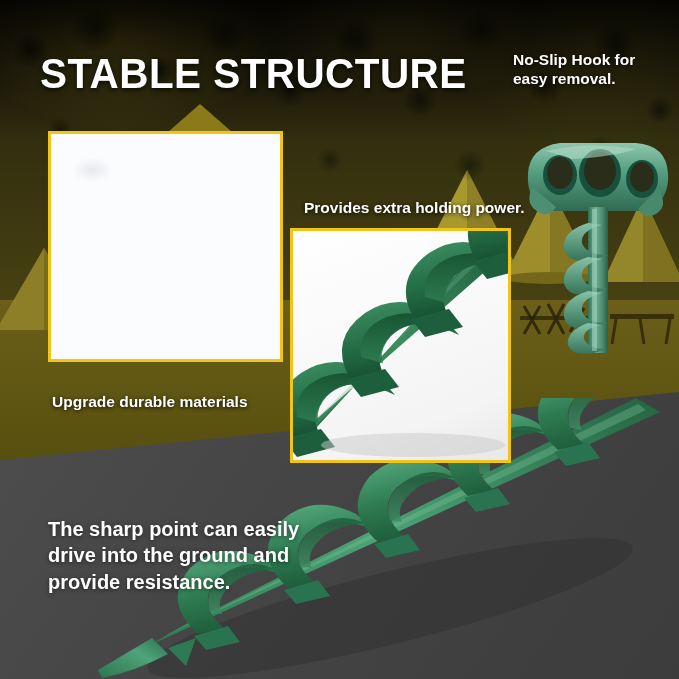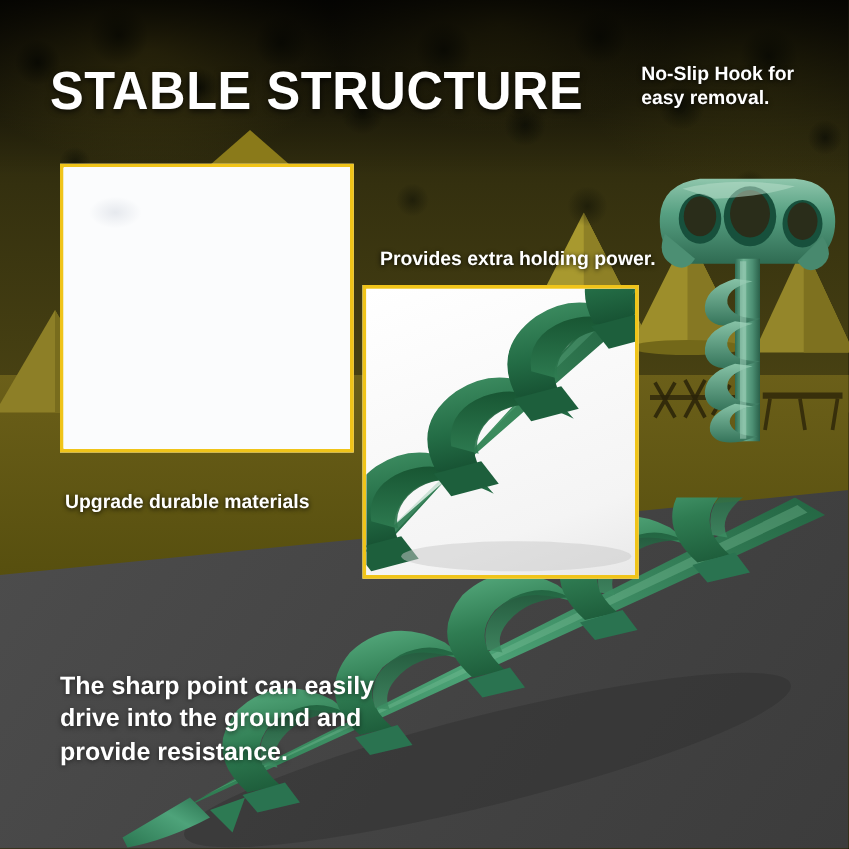--- a/index.html
+++ b/index.html
@@ -76,21 +76,21 @@
     font-size:15.5px; font-weight:bold; color:#fff; white-space:nowrap;
     text-shadow:0 1px 4px rgba(0,0,0,.9);
   }
   .caption-upgrade {
     position:absolute; left:52px; top:369px;
     font-size:15.5px; font-weight:bold; color:#fff; white-space:nowrap;
     text-shadow:0 1px 4px rgba(0,0,0,.9);
     margin-top:24px;
   }
   .para-sharp {
-    position:absolute; left:48px; top:536px; width:290px;
+    position:absolute; left:48px; top:516px; width:290px;
     font-size:20px; line-height:1.32; font-weight:bold; color:#fff;
     text-shadow:0 1px 4px rgba(0,0,0,.55);
   }
 
   
   .frame { position:absolute; border:3px solid #f0c419; background:#fff; overflow:hidden; }
   .frame-pellets { left:48px; top:131px; width:235px; height:231px; }
   .frame-auger   { left:290px; top:228px; width:221px; height:235px; }
 
   .arrow-up {

